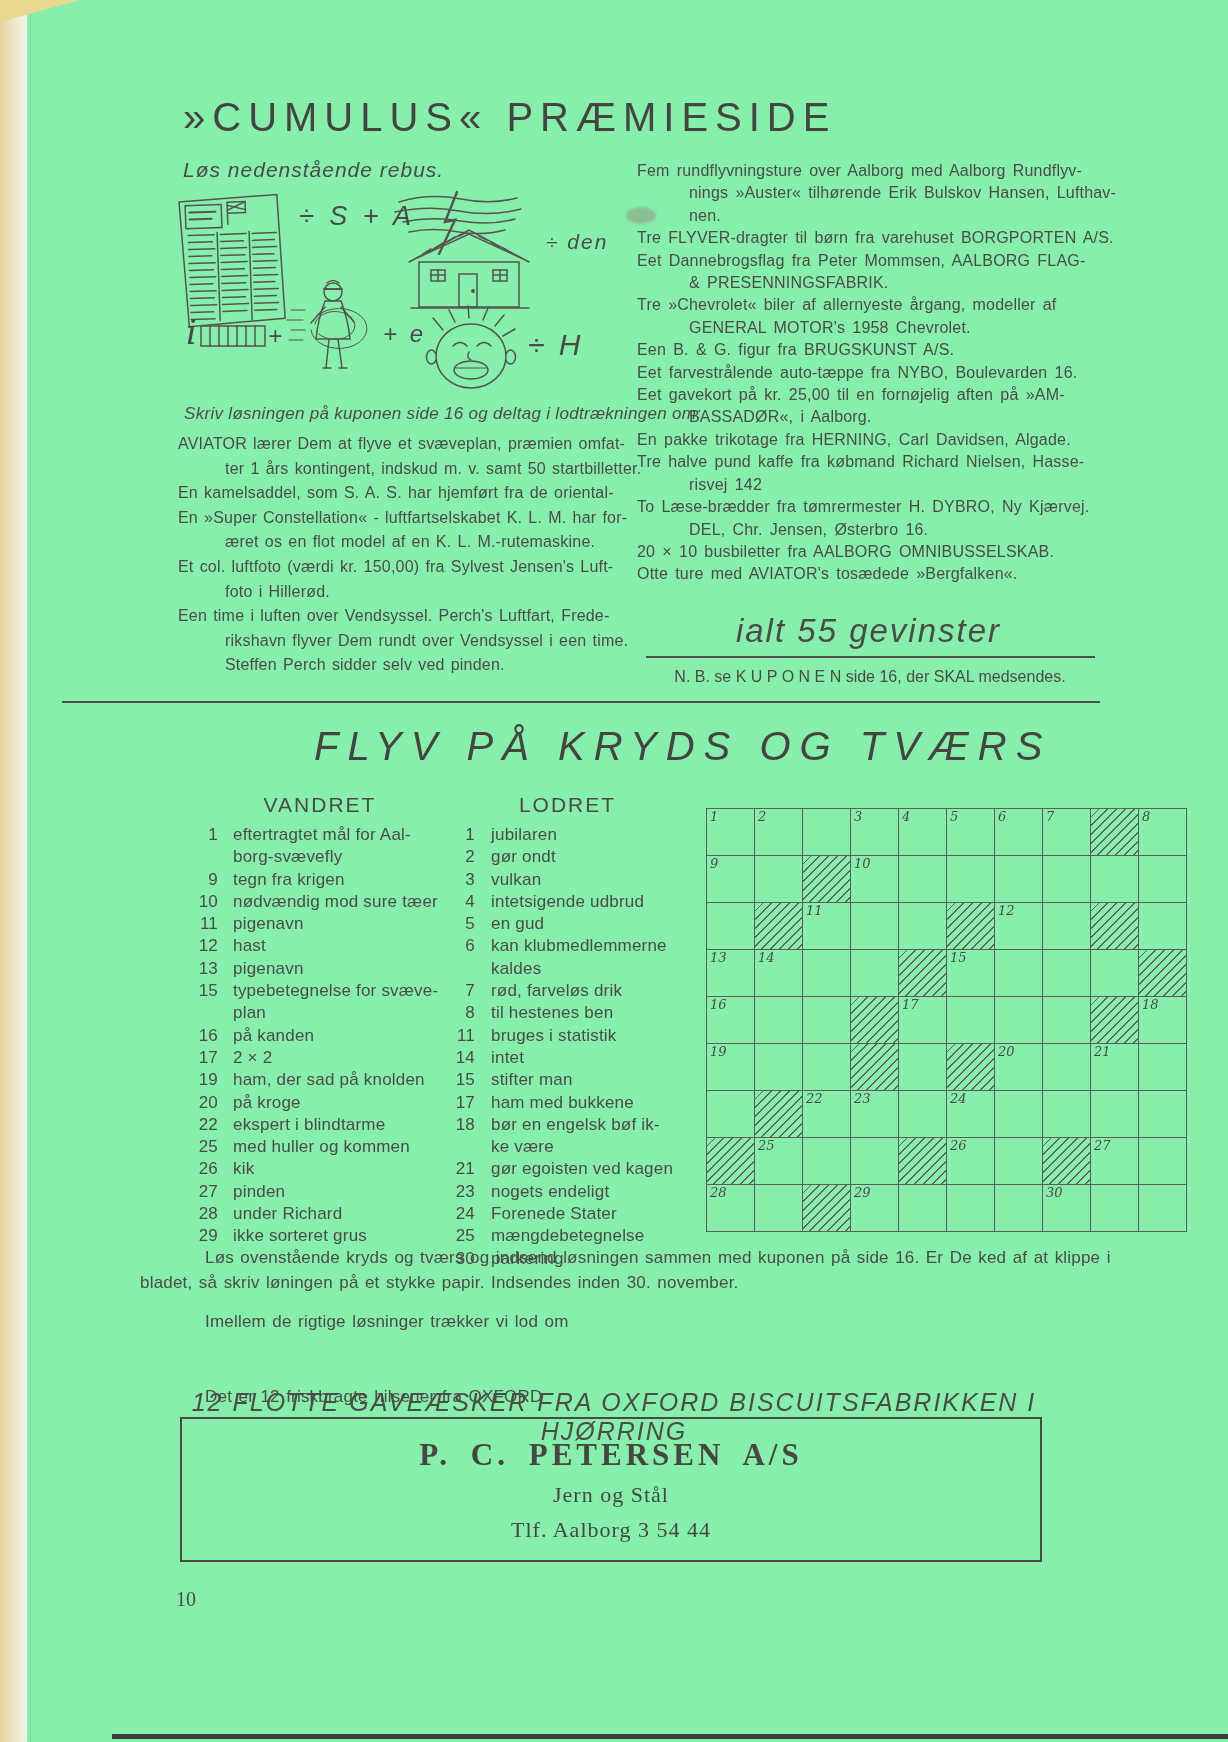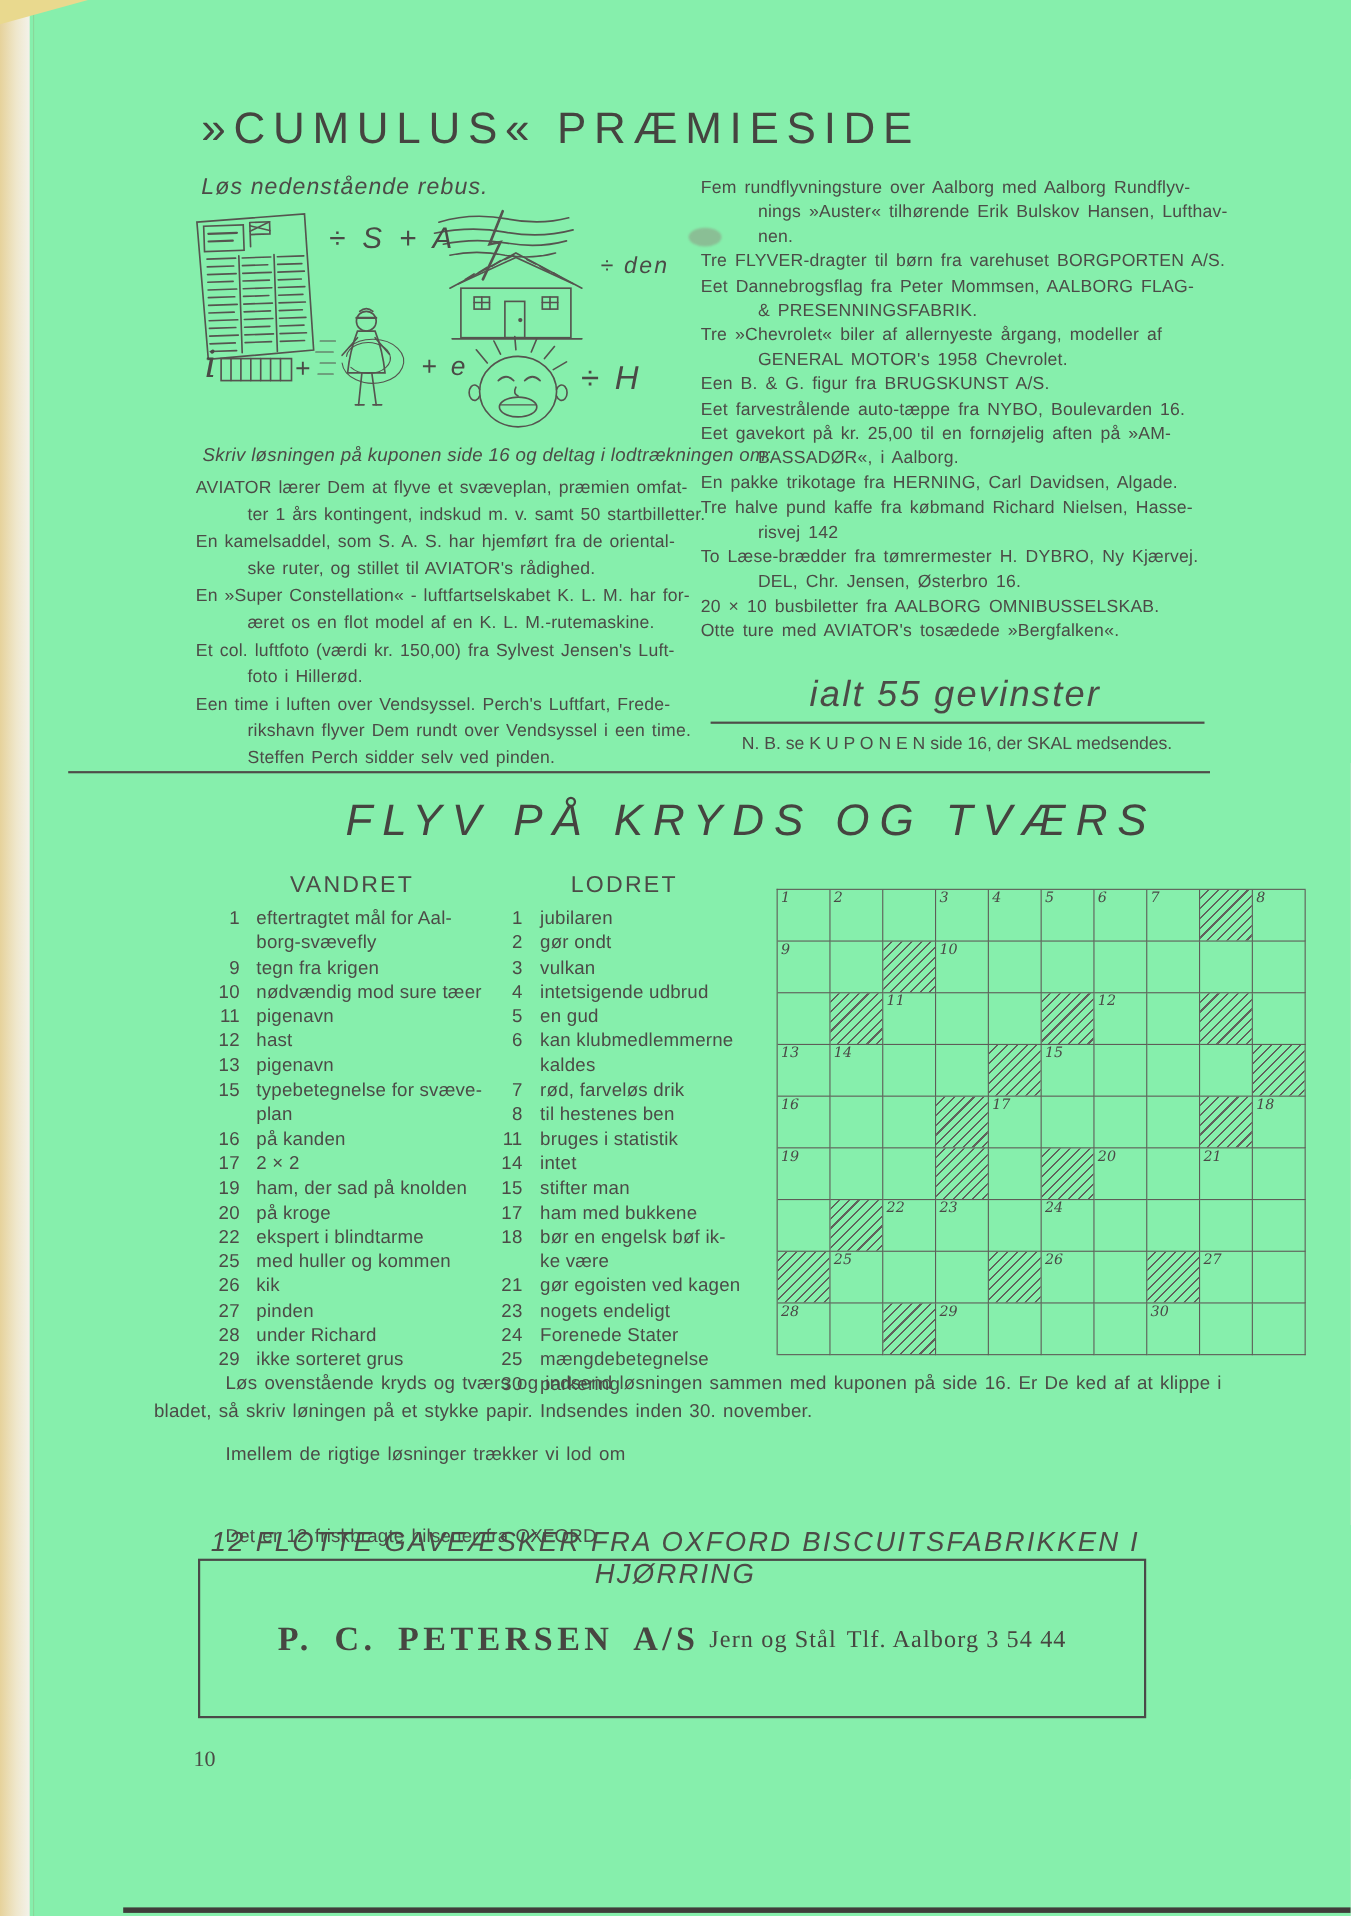--- a/index.html
+++ b/index.html
@@ -58,21 +58,21 @@
   
   .foot{font-size:17px;letter-spacing:.2px;word-spacing:1.5px;white-space:nowrap;}
   .foot-l1{left:205px;top:1248px;}
   .foot-l2{left:140px;top:1273px;}
   .foot-l3{left:205px;top:1312px;}
   .foot-oxford{left:129px;top:1388px;width:970px;text-align:center;font-size:25px;font-style:italic;letter-spacing:2px;}
   .foot-l5{left:205px;top:1387px;}
 
   
   .ad-box{left:180px;top:1417px;width:858px;height:141px;border:2.5px solid #4a4948;
-          display:flex;flex-direction:row;align-items:center;justify-content:center;gap:9px;
+          display:flex;flex-direction:column;align-items:center;justify-content:center;gap:9px;
           font-family:"Liberation Serif",serif;color:#474641;}
   .ad-name{font-size:31px;font-weight:bold;letter-spacing:4px;word-spacing:8px;}
   .ad-sub{font-size:22px;letter-spacing:1px;}
   .page-number{left:176px;top:1588px;font:20px "Liberation Serif",serif;color:#4b4a46;}
 
   
   .rebus-svg{left:165px;top:188px;}
   .rebus-op{font-style:italic;color:#4a4a46;white-space:nowrap;}
   .op1{left:299px;top:201px;font-size:27px;letter-spacing:4px;}
   .op2{left:546px;top:230px;font-size:21px;letter-spacing:2px;}
@@ -164,21 +164,20 @@
 
   <div class="abs prizes prizes-left">
 
       <div class="prize">
         <div class="prize-first">AVIATOR lærer Dem at flyve et svæveplan, præmien omfat-</div>
         <div class="prize-rest">ter 1 års kontingent, indskud m. v. samt 50 startbilletter.</div>
       </div>
 
       <div class="prize">
         <div class="prize-first">En kamelsaddel, som S. A. S. har hjemført fra de oriental-</div>
-        <div class="prize-rest">ske ruter, og stillet til AVIATOR's rådighed.</div>
       </div>
 
       <div class="prize">
         <div class="prize-first">En »Super Constellation« - luftfartselskabet K. L. M. har for-</div>
         <div class="prize-rest">æret os en flot model af en K. L. M.-rutemaskine.</div>
       </div>
 
       <div class="prize">
         <div class="prize-first">Et col. luftfoto (værdi kr. 150,00) fra Sylvest Jensen's Luft-</div>
         <div class="prize-rest">foto i Hillerød.</div>

